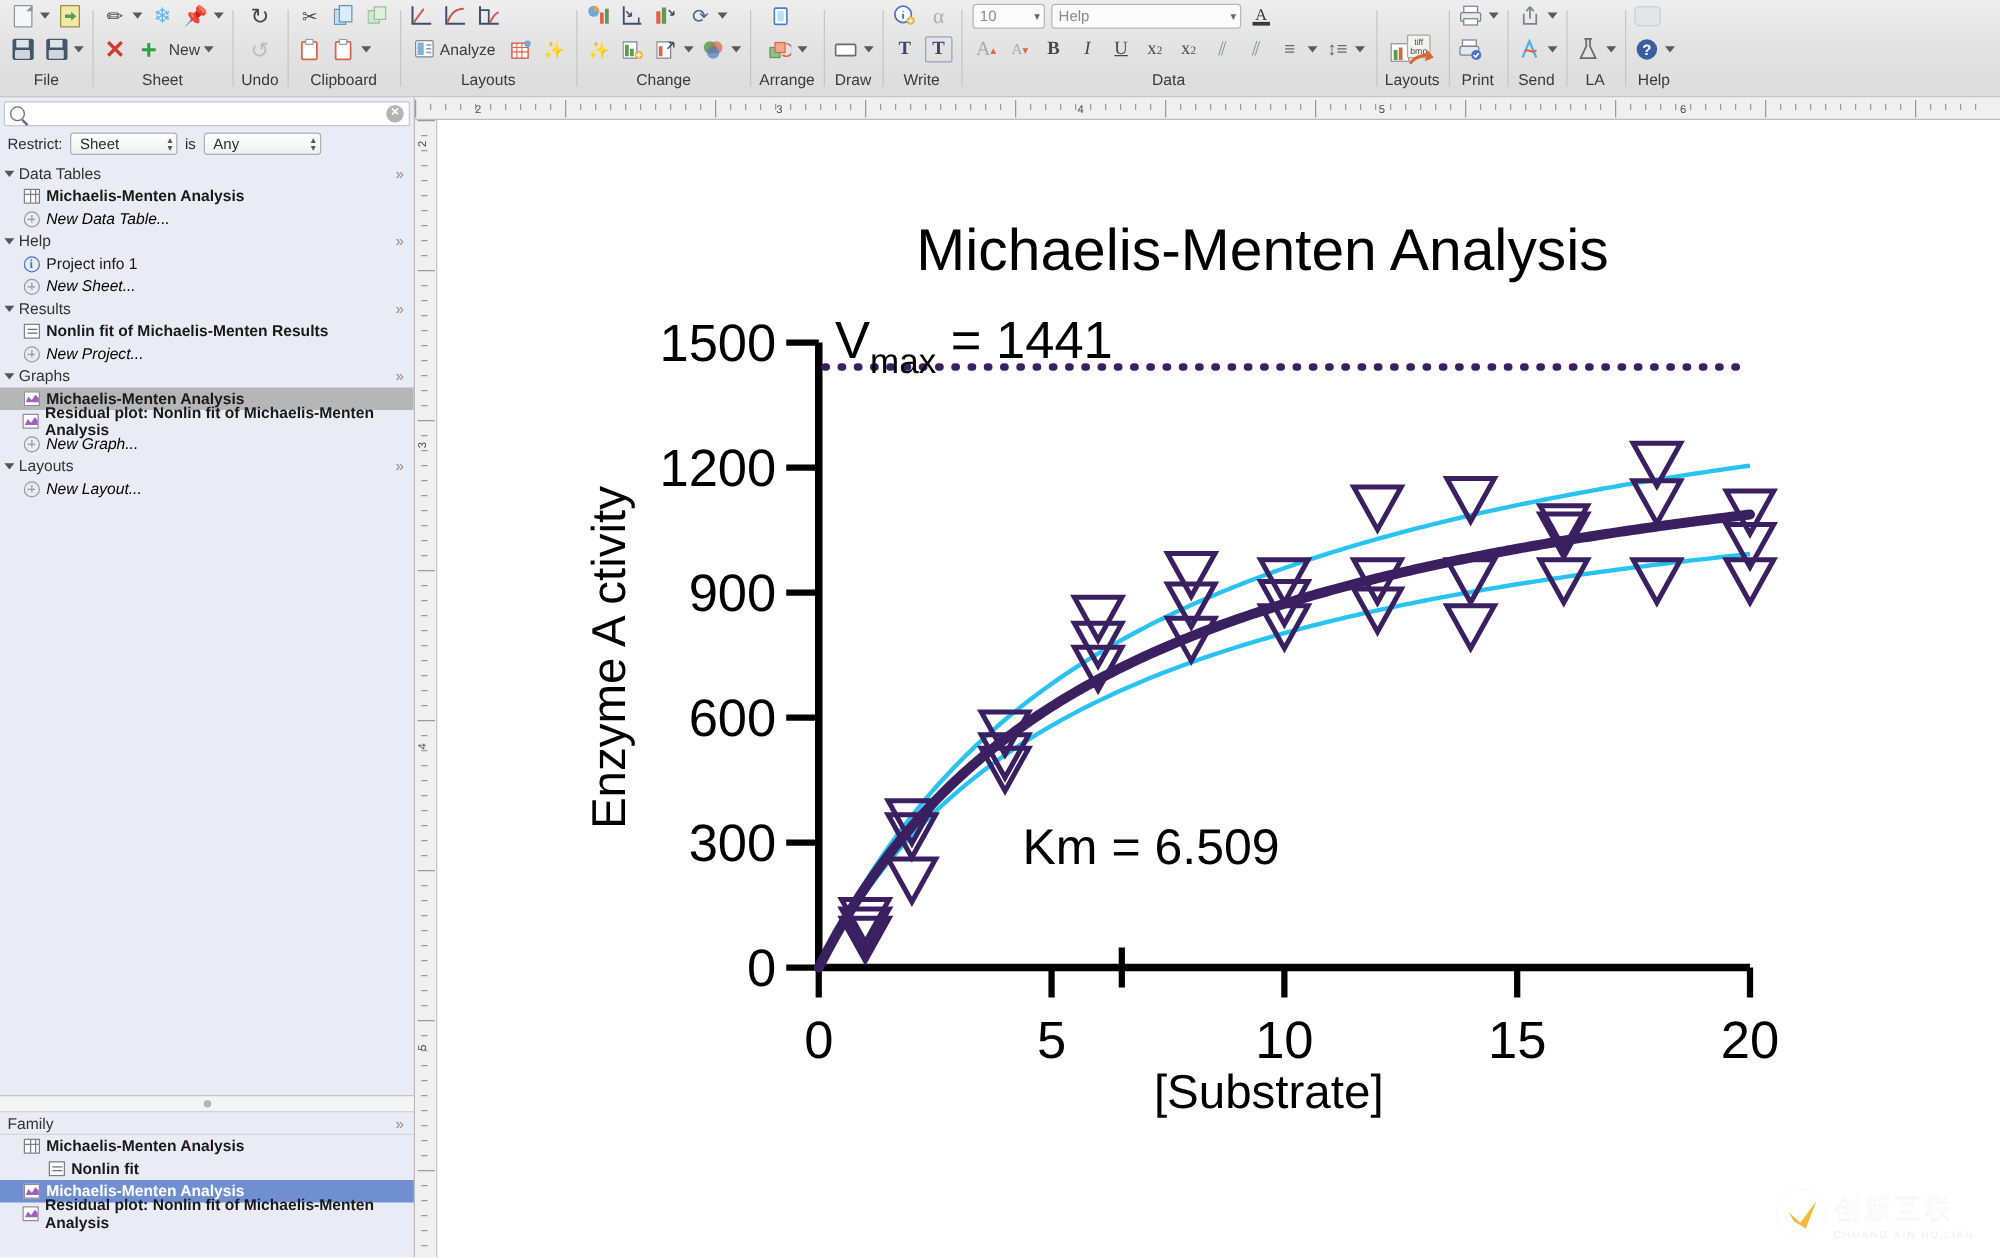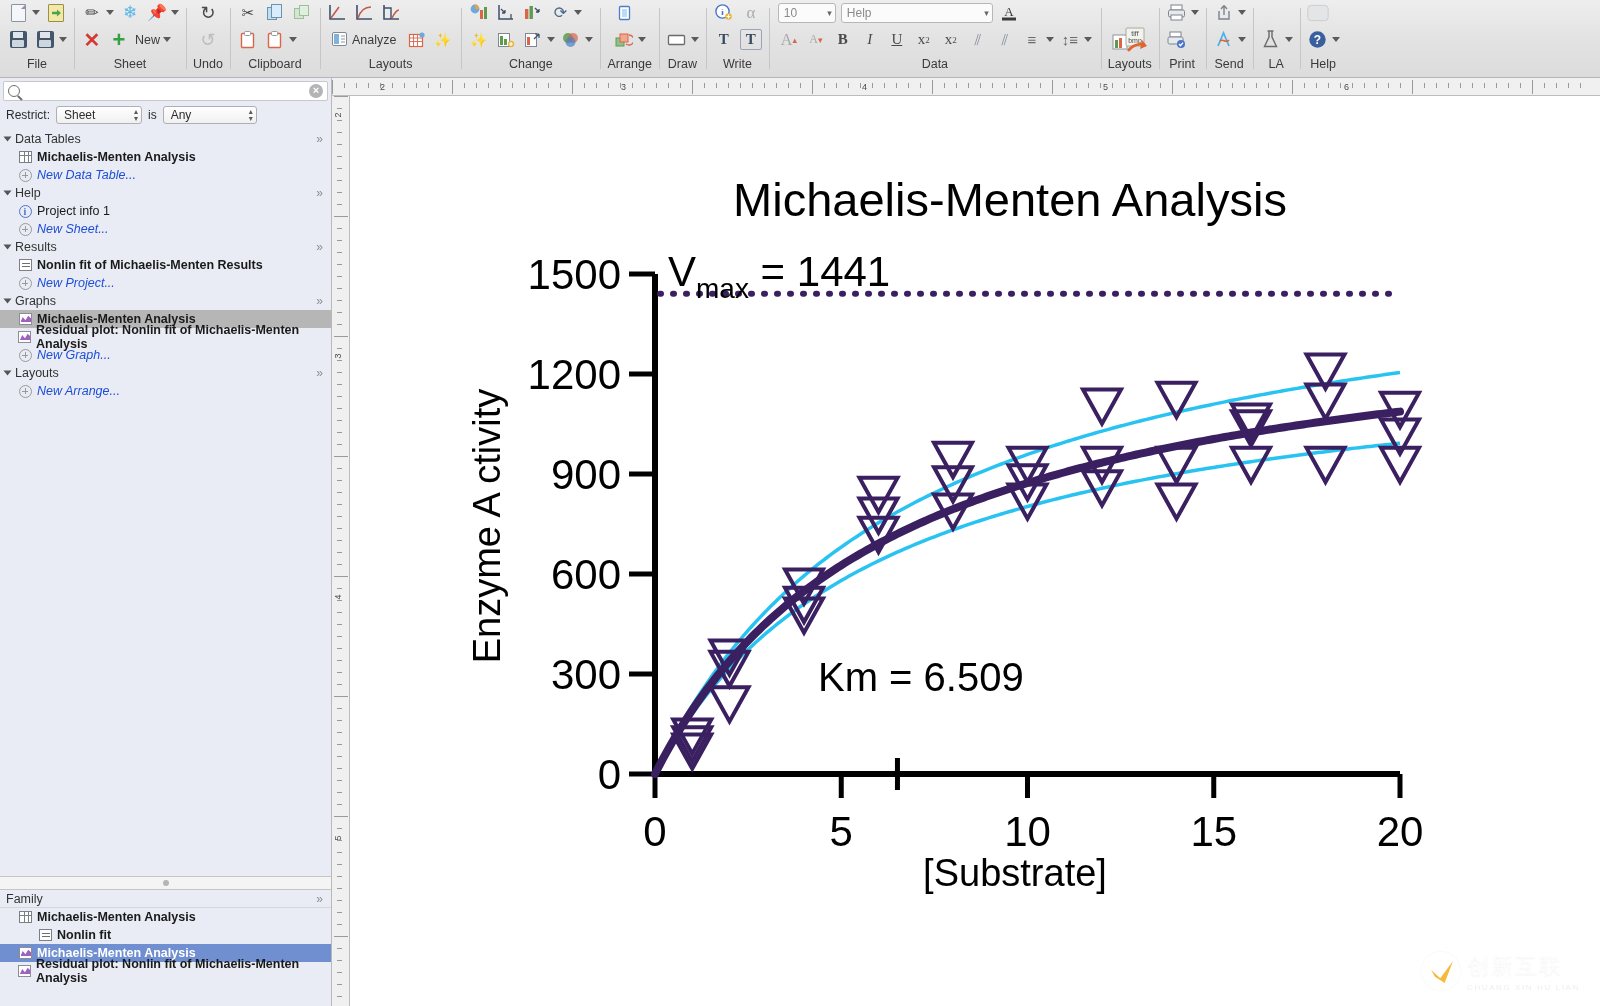--- a/index.html
+++ b/index.html
@@ -149,21 +149,21 @@
     font-size: 12.5px; color: #333; position: relative;
   }
   .tri { width: 0; height: 0; border-left: 5px solid #555; border-top: 4px solid transparent;
      border-bottom: 4px solid transparent; margin-right: 5px; transform: rotate(90deg); }
   .chev2 { position: absolute; right: 8px; font-size: 12px; color: #8d8d8d; }
   .tree-item {
     display: flex; align-items: center; height: 18px; padding-left: 18px;
     font-size: 12.5px; color: #1a1a1a; gap: 5px;
   }
   .tree-item.bold { font-weight: bold; }
-  .tree-item.muted { color: #1d4ed8; font-style: italic; }
+  .tree-item.muted { color: #000000; font-style: italic; }
   .tree-item.sel-gray { background: #b6b6b6; }
   .tree-item.sel-blue { background: #6f8fd0; color: #ffffff; }
   .ti-icon { width: 14px; height: 14px; display:inline-flex; align-items:center; justify-content:center; }
   .ic-table { width: 13px; height: 12px; border: 1px solid #7b7f88; background: #fff; position: relative;}
   .ic-table::before{content:"";position:absolute;left:0;right:0;top:3px;height:1px;background:#7b7f88;}
   .ic-table::after{content:"";position:absolute;top:0;bottom:0;left:4px;width:1px;background:#7b7f88;
      box-shadow: 4px 0 0 #7b7f88;}
   .ic-plus { width:13px;height:13px;border:1.3px solid #9a9a9a;border-radius:50%;position:relative;}
   .ic-plus::before{content:"";position:absolute;left:2.5px;top:5.3px;width:6px;height:1.3px;background:#9a9a9a;}
   .ic-plus::after{content:"";position:absolute;top:2.5px;left:5.3px;height:6px;width:1.3px;background:#9a9a9a;}
@@ -742,21 +742,21 @@
 
       <div class="tree-sec">
         <span class="tri"></span>
         <span>Layouts</span>
         <span class="chev2">»</span>
       </div>
       <div class="tree-item muted">
         <span class="ti-icon">
             <span class="ic-plus"></span>
           </span>
-        <span>New Arrange...</span>
+        <span>New Layout...</span>
       </div>
     </div>
 
     <div class="splitter">
       <span class="dot"></span>
     </div>
 
     <div class="family-hdr">
       <span>Family</span>
       <span class="chev2">»</span>

